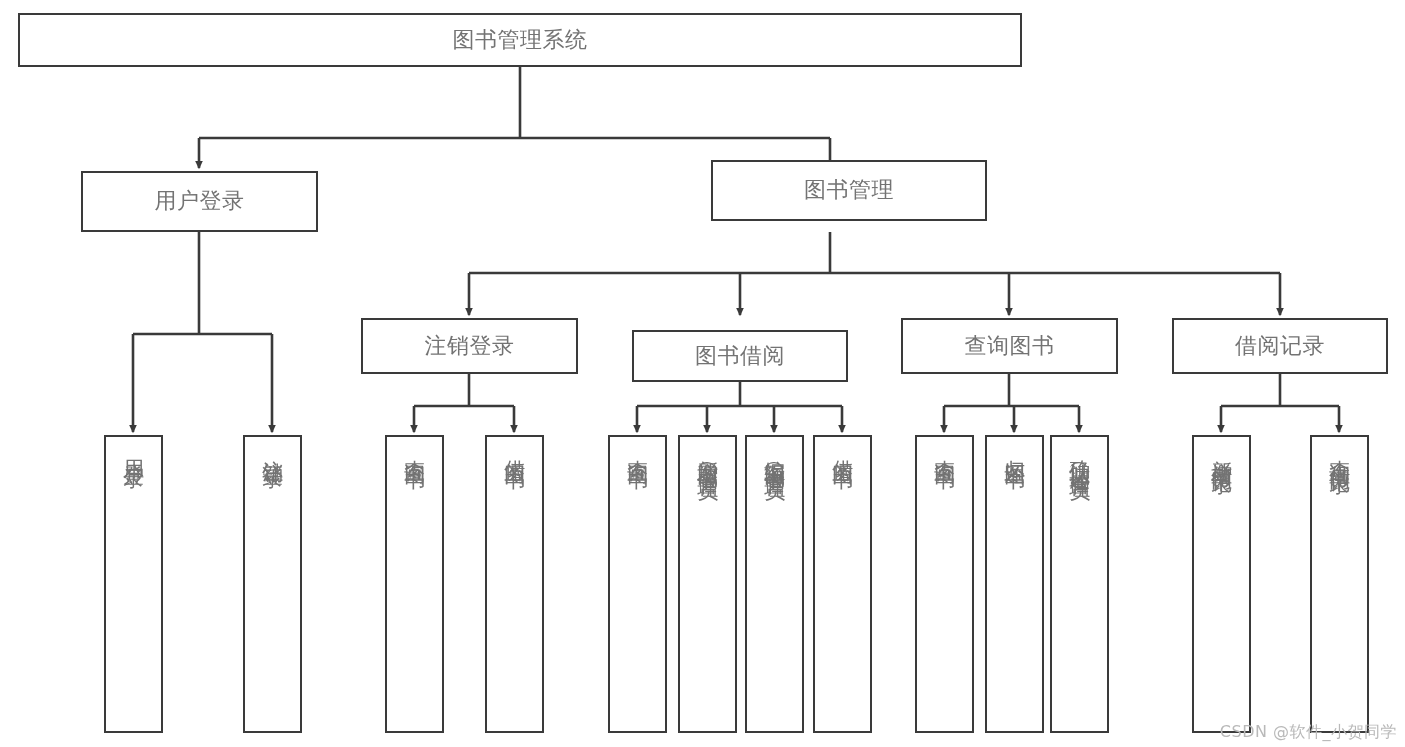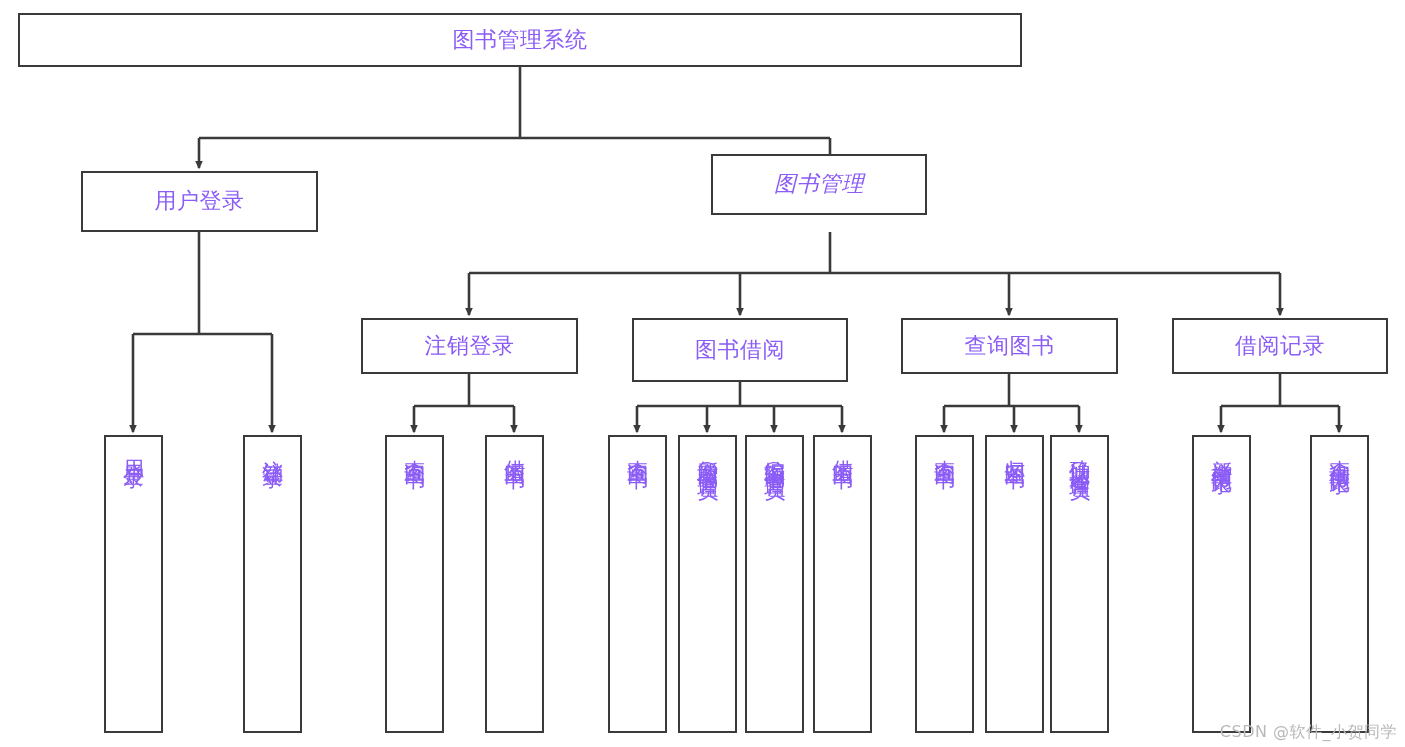--- a/index.html
+++ b/index.html
@@ -28,21 +28,21 @@
   }
   .node {
     position: absolute;
     box-sizing: border-box;
     background: #ffffff;
     border: 2px solid #3a3a3a;
     display: flex;
     align-items: center;
     justify-content: center;
     text-align: center;
-    color: #8b5cf6;
+    color: #737373;
   }
   .node-label {
     font-size: 22px;
     line-height: 1.12;
     letter-spacing: 0.5px;
     white-space: nowrap;
   }
   
   .node.horiz .node-label {
     writing-mode: horizontal-tb;
@@ -129,28 +129,28 @@
     </g>
   </svg>
 
   <div class="node horiz" style="left: 18px; top: 13px; width: 1004px; height: 54px;">
     <span class="node-label">图书管理系统</span>
   </div>
 
   <div class="node horiz" style="left: 81px; top: 171px; width: 237px; height: 61px;">
     <span class="node-label">用户登录</span>
   </div>
-  <div class="node horiz" style="left: 711px; top: 154px; width: 216px; height: 61px; font-style: italic;">
+  <div class="node horiz" style="left: 711px; top: 160px; width: 276px; height: 61px;">
     <span class="node-label">图书管理</span>
   </div>
 
   <div class="node horiz" style="left: 361px; top: 318px; width: 217px; height: 56px;">
     <span class="node-label">注销登录</span>
   </div>
-  <div class="node horiz" style="left: 632px; top: 318px; width: 216px; height: 64px;">
+  <div class="node horiz" style="left: 632px; top: 330px; width: 216px; height: 52px;">
     <span class="node-label">图书借阅</span>
   </div>
   <div class="node horiz" style="left: 901px; top: 318px; width: 217px; height: 56px;">
     <span class="node-label">查询图书</span>
   </div>
   <div class="node horiz" style="left: 1172px; top: 318px; width: 216px; height: 56px;">
     <span class="node-label">借阅记录</span>
   </div>
 
   <div class="node vert" style="left: 104px; top: 435px; width: 59px; height: 298px;">

